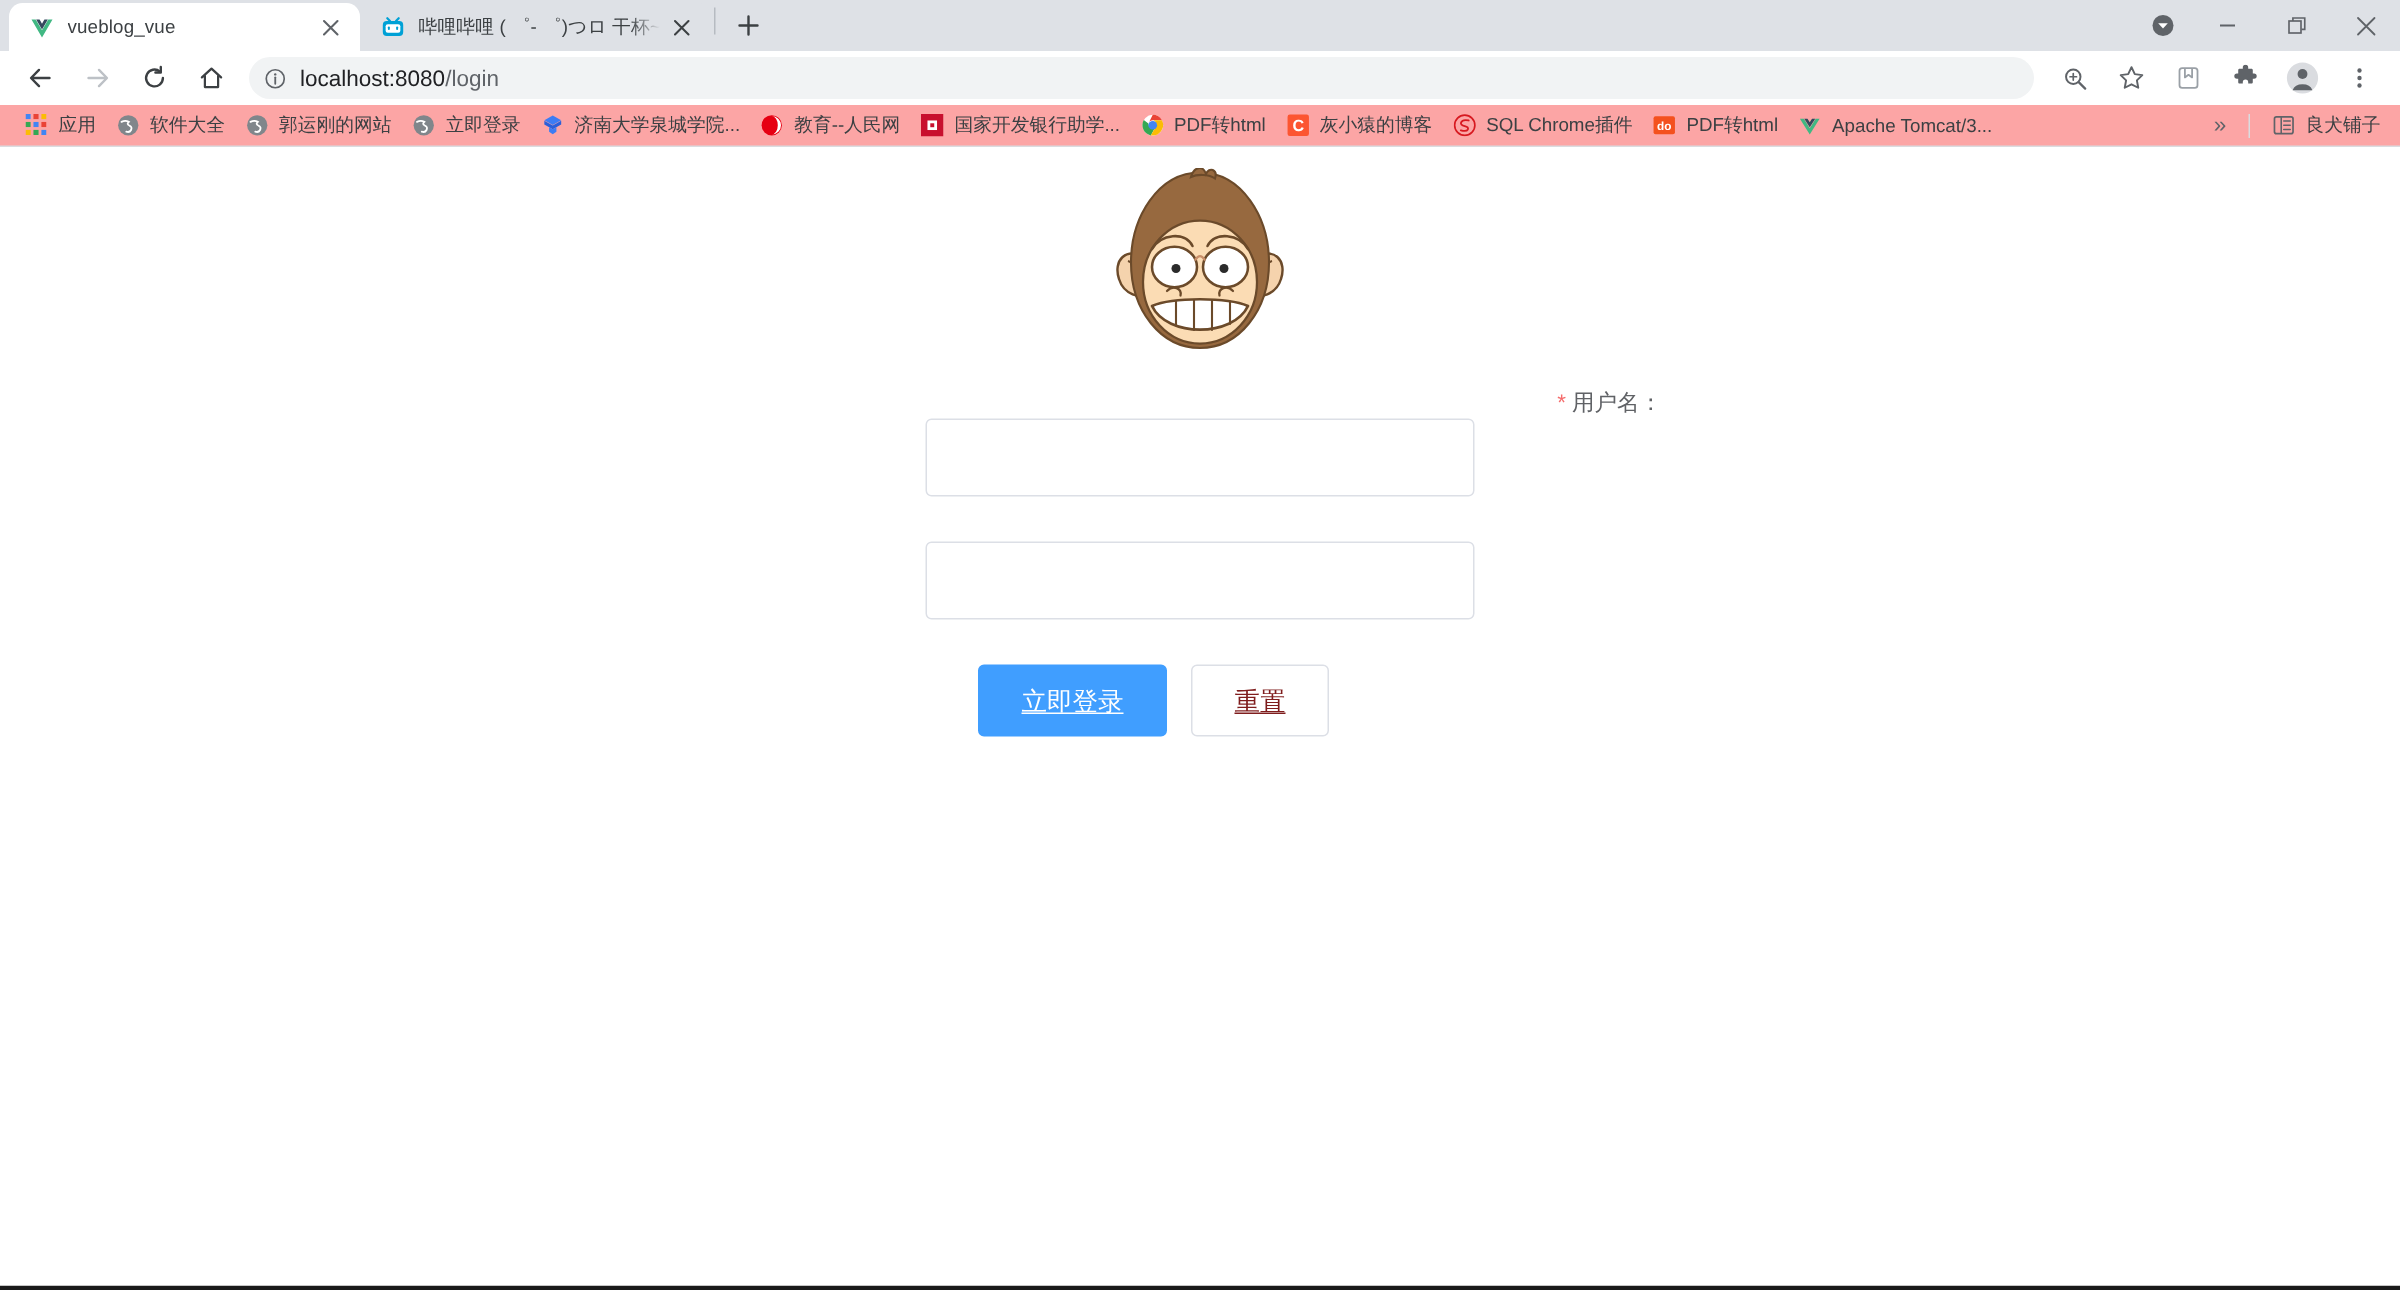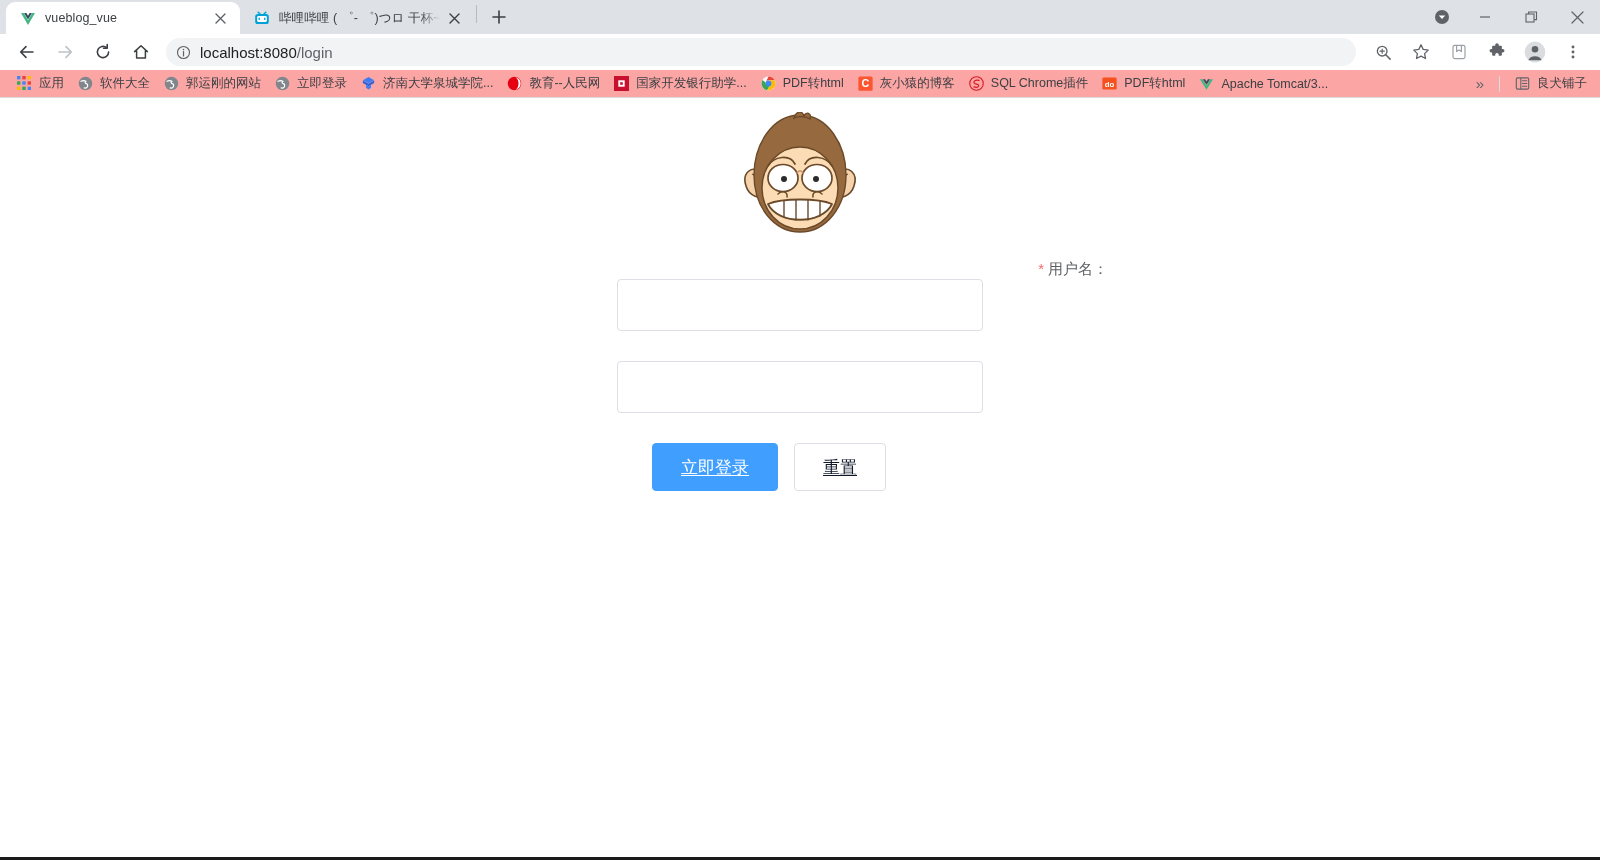--- a/index.html
+++ b/index.html
@@ -165,21 +165,21 @@
     min-width: 60px;
     border-radius: 4px;
     font-size: 17px;
     display:flex; align-items:center; justify-content:center;
     padding: 0 28px;
     font-family: "Liberation Sans", sans-serif;
     border: 1px solid transparent;
     cursor: pointer;
   }
   .el-btn.primary { background:#409eff; color:#ffffff; border-color:#409eff; }
-  .el-btn.default { background:#ffffff; color:#0f172a; border-color:#dcdfe6; margin-left: 16px; }
+  .el-btn.default { background:#ffffff; color:#7f1d1d; border-color:#dcdfe6; margin-left: 16px; }
   .el-btn-text { text-decoration: underline; text-decoration-thickness: 1px; text-underline-offset: 2px; }
 
   .bottom-edge { height:3px; background:#1a1a1a; flex:0 0 3px; }
 
   svg { display:block; }
 </style>
 </head>
 <body>
 
 <div class="browser">

